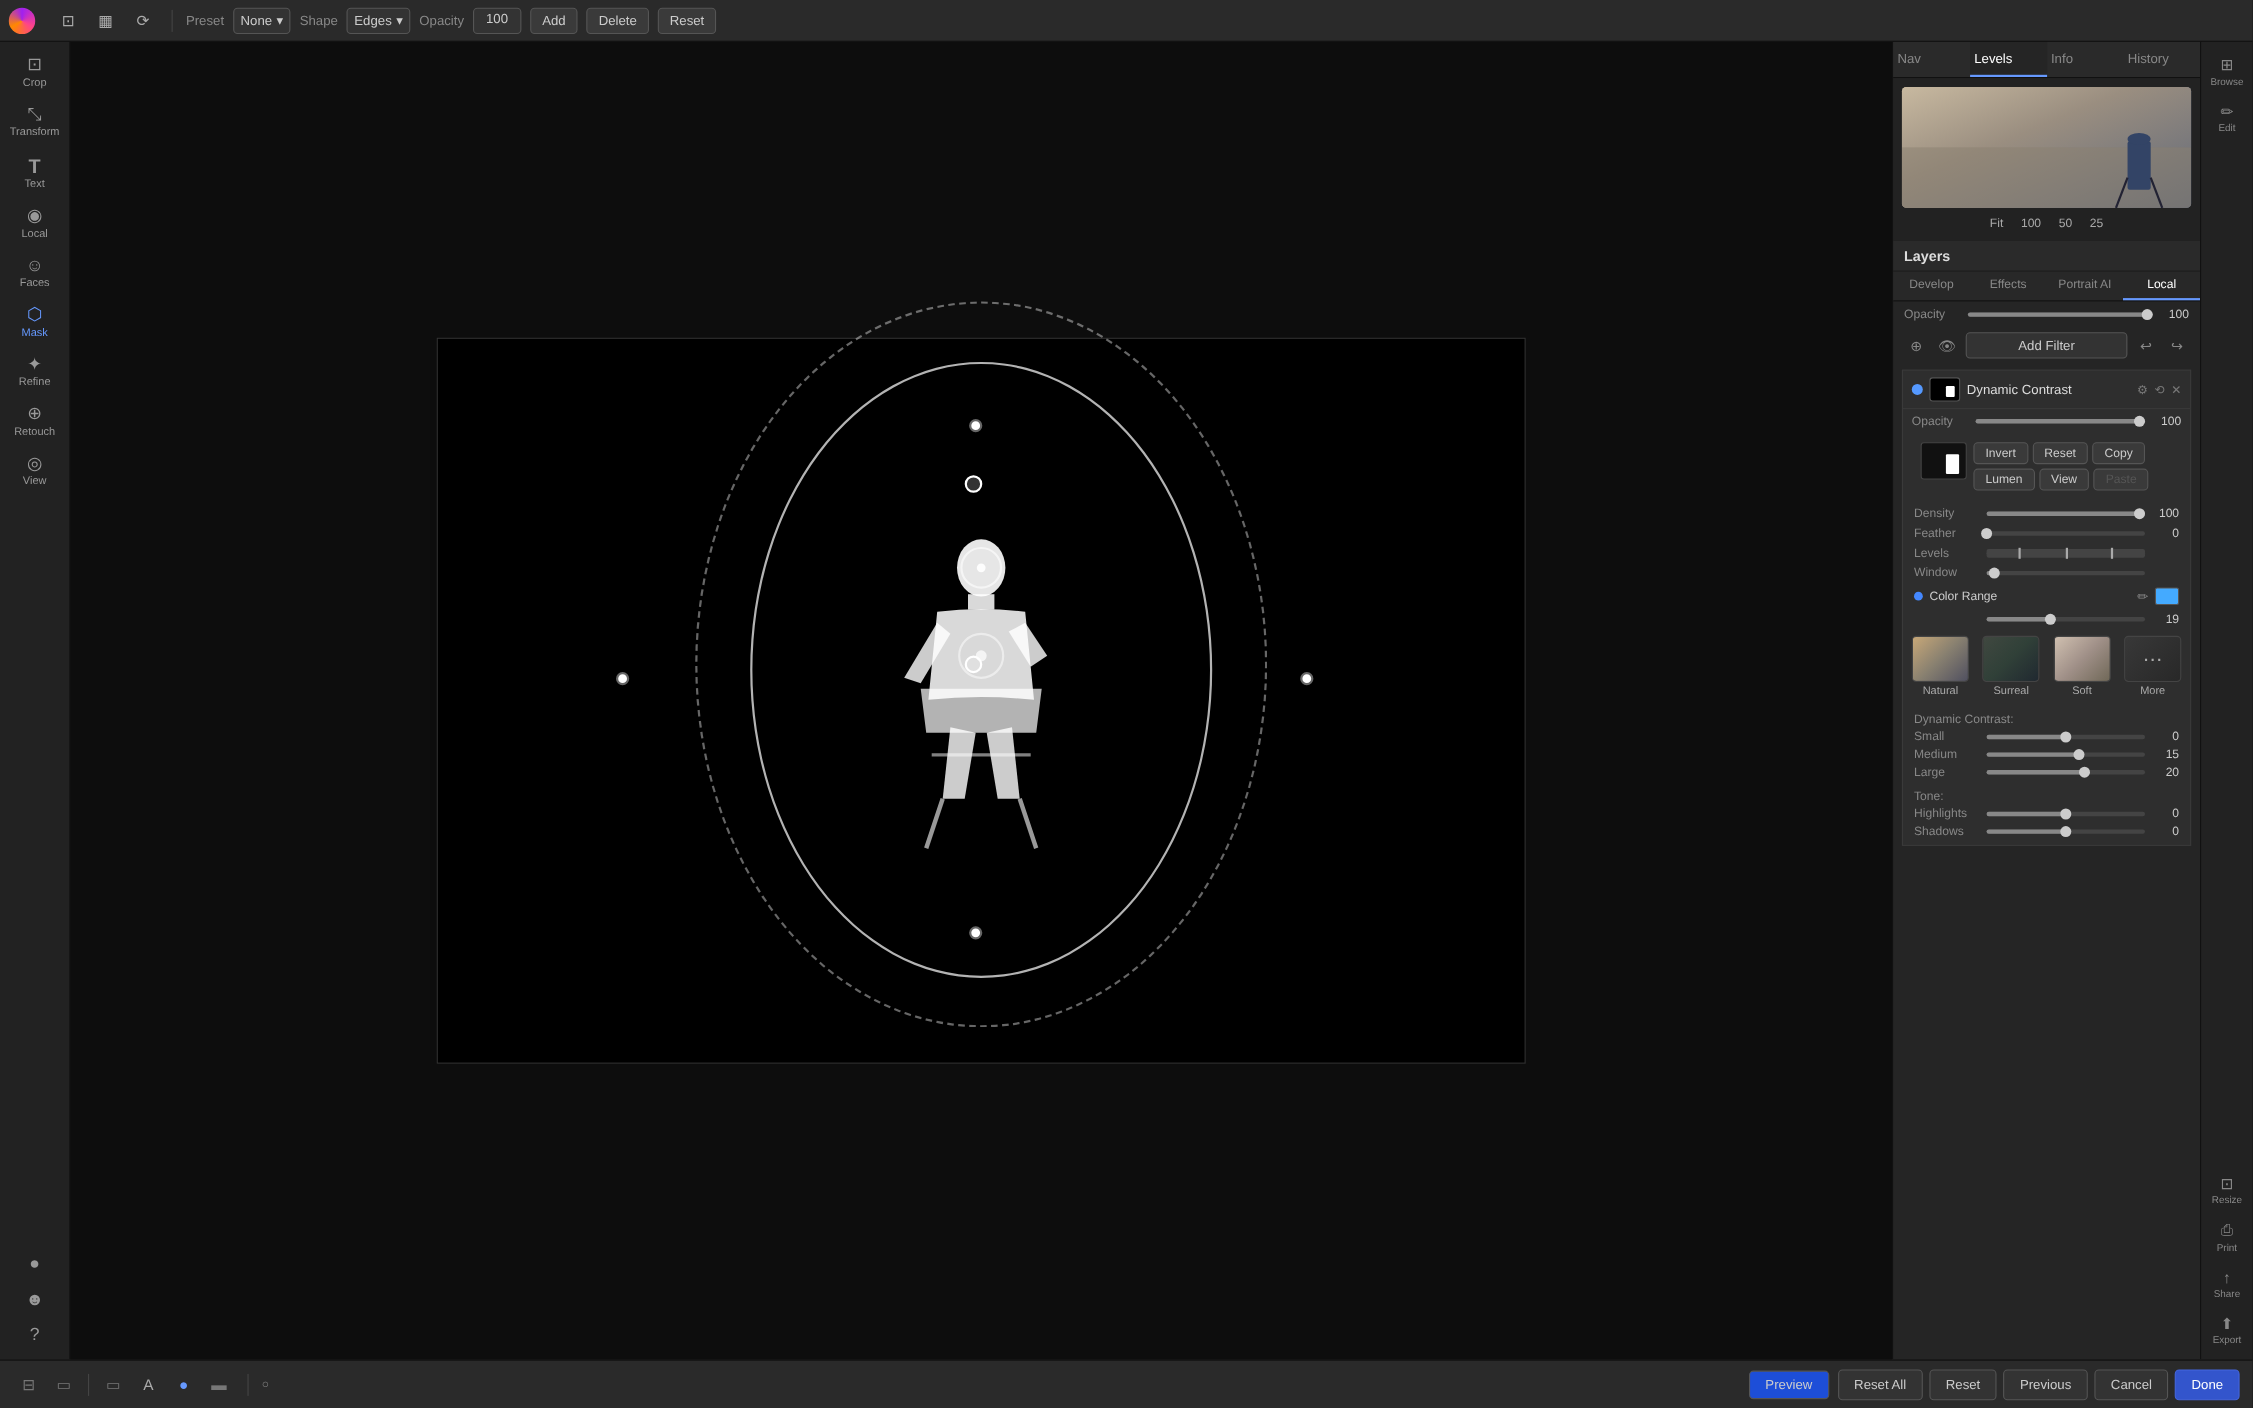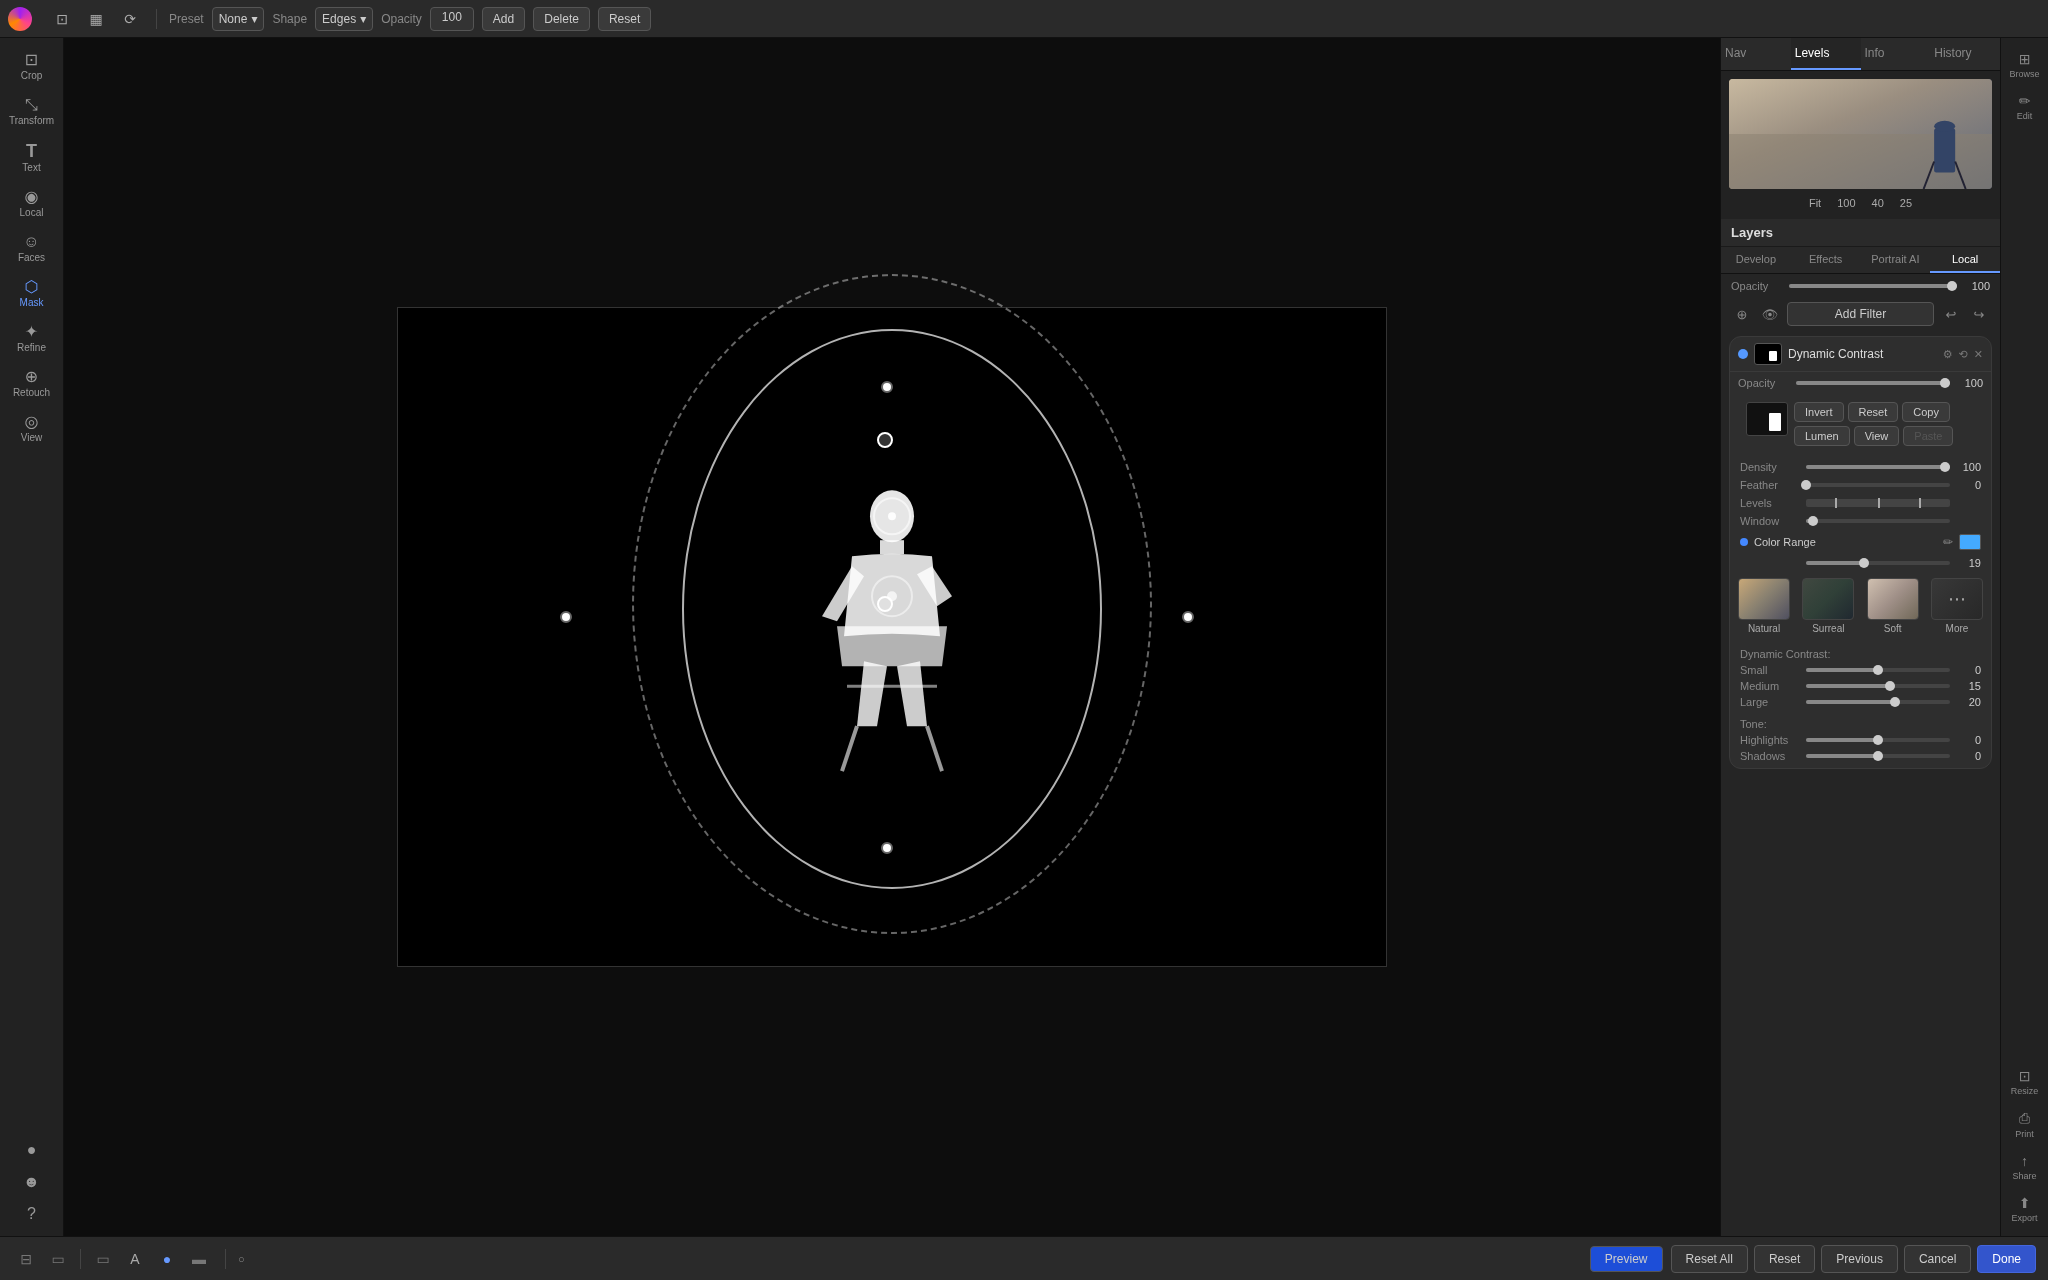--- a/index.html
+++ b/index.html
@@ -331,21 +331,21 @@
     }
     .reset-icon-btn {
       width: 22px; height: 22px;
       display: flex; align-items: center; justify-content: center;
       cursor: pointer; color: #888; font-size: 13px; border-radius: 3px;
     }
 
     
     .filter-card {
       background: #2e2e2e;
-      border-radius: 12px;
+      border-radius: 0;
       margin: 6px 8px;
       border: 1px solid #3a3a3a;
     }
     .filter-card-header {
       display: flex;
       align-items: center;
       padding: 6px 8px;
       gap: 6px;
       border-bottom: 1px solid #3a3a3a;
     }
@@ -757,21 +757,21 @@
           <rect x="78%" y="45%" width="8%" height="40%" fill="#334466" rx="2"></rect>
           <ellipse cx="82%" cy="43%" rx="4%" ry="5%" fill="#334466"></ellipse>
 
           <line x1="78%" y1="75%" x2="74%" y2="100%" stroke="#223" stroke-width="2"></line>
           <line x1="86%" y1="75%" x2="90%" y2="100%" stroke="#223" stroke-width="2"></line>
         </svg>
       </div>
       <div class="thumb-zoom-bar">
         <span class="zoom-btn">Fit</span>
         <span class="zoom-btn">100</span>
-        <span class="zoom-btn">40</span>
+        <span class="zoom-btn">50</span>
         <span class="zoom-btn">25</span>
       </div>
     </div>
 
     <div class="layers-section">
       <div class="section-title">Layers</div>
 
       <div class="layer-tabs">
         <div class="layer-tab">
           <span>Develop</span>

